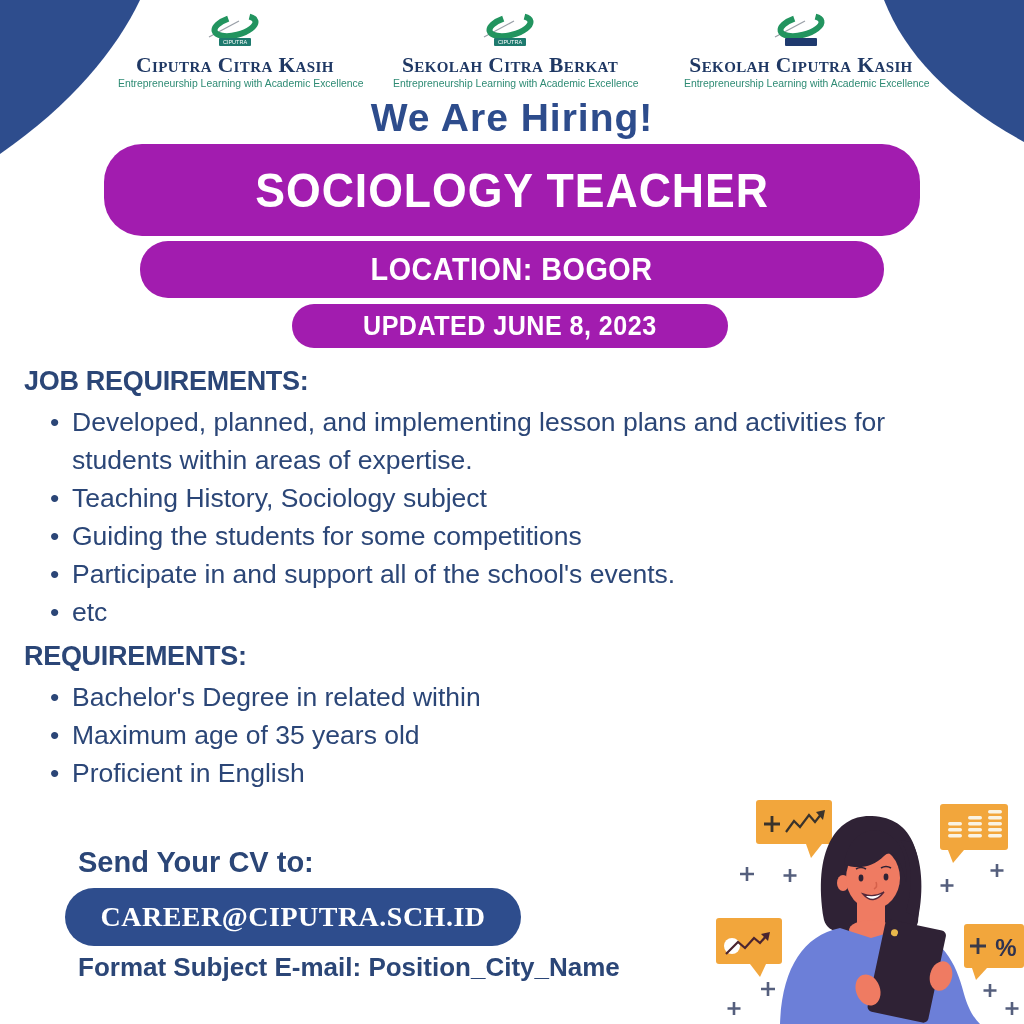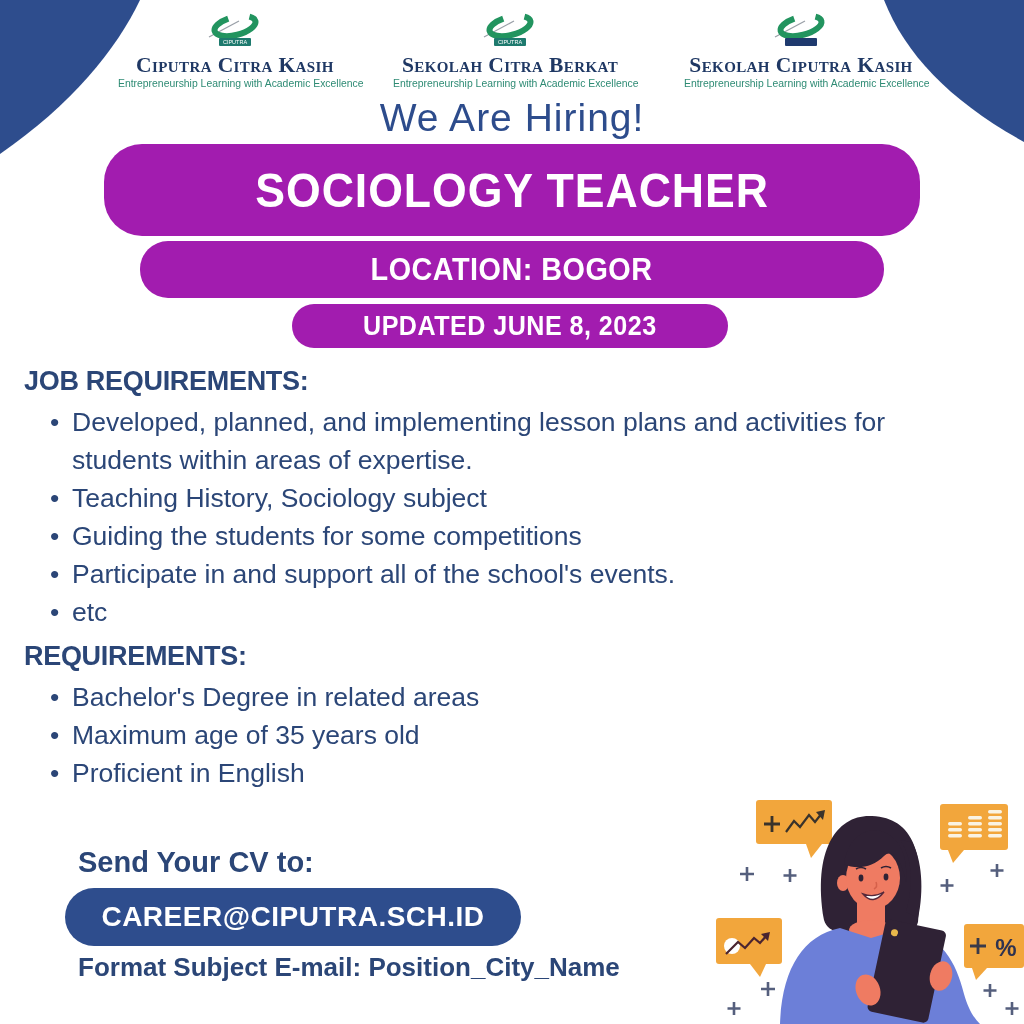--- a/index.html
+++ b/index.html
@@ -18,21 +18,21 @@
   .logo-3{left:684px;width:234px;}
   .logo .swoosh-wrap{height:42px;}
   .logo .name{
     font-family:"Liberation Serif", serif;font-variant:small-caps;font-weight:700;
     color:#1f3864;font-size:21.5px;letter-spacing:.4px;line-height:22px;white-space:nowrap;
   }
   .logo .tagline{font-size:10.4px;color:#2e8b74;margin-top:2px;white-space:nowrap;}
   
   .hiring-title{
     position:absolute;left:0;top:96px;width:1024px;text-align:center;z-index:2;
-    color:#2d4c8c;font-size:39px;font-weight:400;letter-spacing:1px;
+    color:#2d4c8c;font-size:39px;font-weight:700;letter-spacing:1px;
   }
   
   .pill{
     position:absolute;background:#a21caf;color:#fff;z-index:2;
     display:flex;align-items:center;justify-content:center;white-space:nowrap;
   }
   .pill>span{display:inline-block;transform:scaleX(.93);}
   .pill-position{left:104px;top:144px;width:816px;height:92px;border-radius:38px;
     font-size:48px;font-weight:800;letter-spacing:1px;}
   .pill-location{left:140px;top:241px;width:744px;height:57px;border-radius:28px;
@@ -49,21 +49,21 @@
   }
   ul.bullets li::before{
     content:"\2022";position:absolute;left:26px;top:0;font-size:26.5px;color:#2b4677;
   }
   .requirements-heading{margin-top:8px;}
   
   .send-cv{position:absolute;left:78px;top:846px;font-size:29px;font-weight:800;color:#2b4677;z-index:2;}
   .email-pill{
     position:absolute;left:65px;top:888px;width:456px;height:58px;border-radius:29px;z-index:2;
     background:#2e4d8d;color:#fff;font-size:28px;font-weight:600;letter-spacing:.5px;
-    display:flex;align-items:center;justify-content:center;white-space:nowrap;cursor:pointer;
+    display:flex;align-items:center;justify-content:center;white-space:nowrap;cursor:pointer;font-family:Liberation Serif, serif;
   }
   .format-line{position:absolute;left:78px;top:952px;font-size:26px;font-weight:800;color:#2b4677;z-index:2;}
   
   #illustration{position:absolute;left:690px;top:778px;width:334px;height:246px;z-index:1;}
 </style>
 </head>
 <body>
 
 <svg id="corner-blobs" viewBox="0 0 1024 1024" aria-hidden="true">
   <path d="M0 0 L140 0 C116 50 72 104 0 154 Z" fill="#2e4d8d"></path>
@@ -128,21 +128,21 @@
   <li>Developed, planned, and implementing lesson plans and activities for students within areas of expertise.</li>
       <li>Teaching History, Sociology subject</li>
       <li>Guiding the students for some competitions</li>
       <li>Participate in and support all of the school's events.</li>
       <li>etc</li>
     </ul>
 
   <h2 class="section-heading requirements-heading">REQUIREMENTS:</h2>
   <ul class="bullets">
 
-  <li>Bachelor's Degree in related areas</li>
+  <li>Bachelor's Degree in related within</li>
       <li>Maximum age of 35 years old</li>
       <li>Proficient in English</li>
     </ul>
 </div>
 
 <div class="send-cv">Send Your CV to:</div>
 <div class="email-pill">
   <span>CAREER@CIPUTRA.SCH.ID</span>
 </div>
 <div class="format-line">Format Subject E-mail: Position_City_Name</div>

